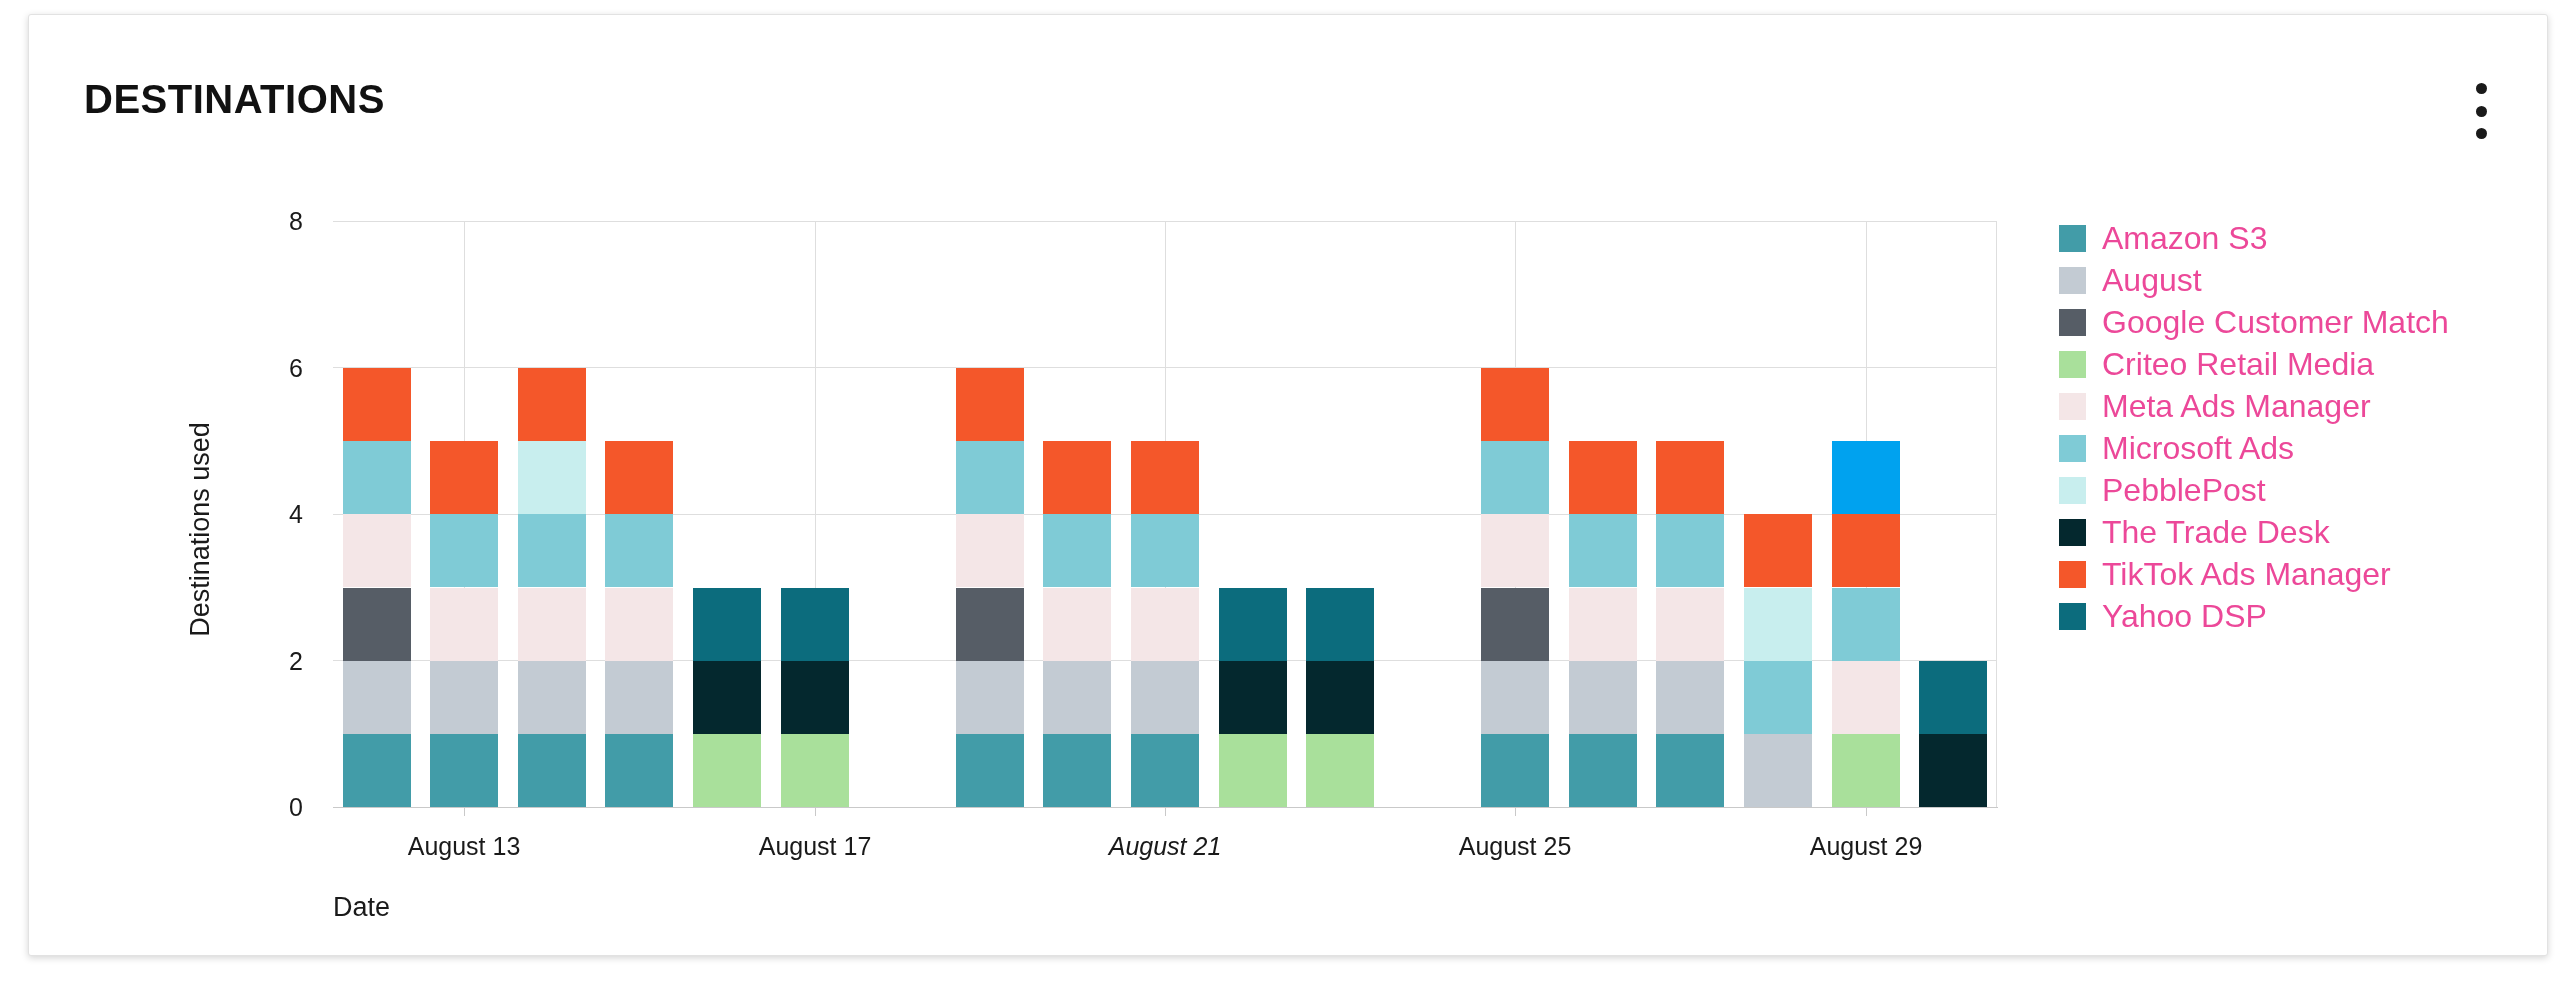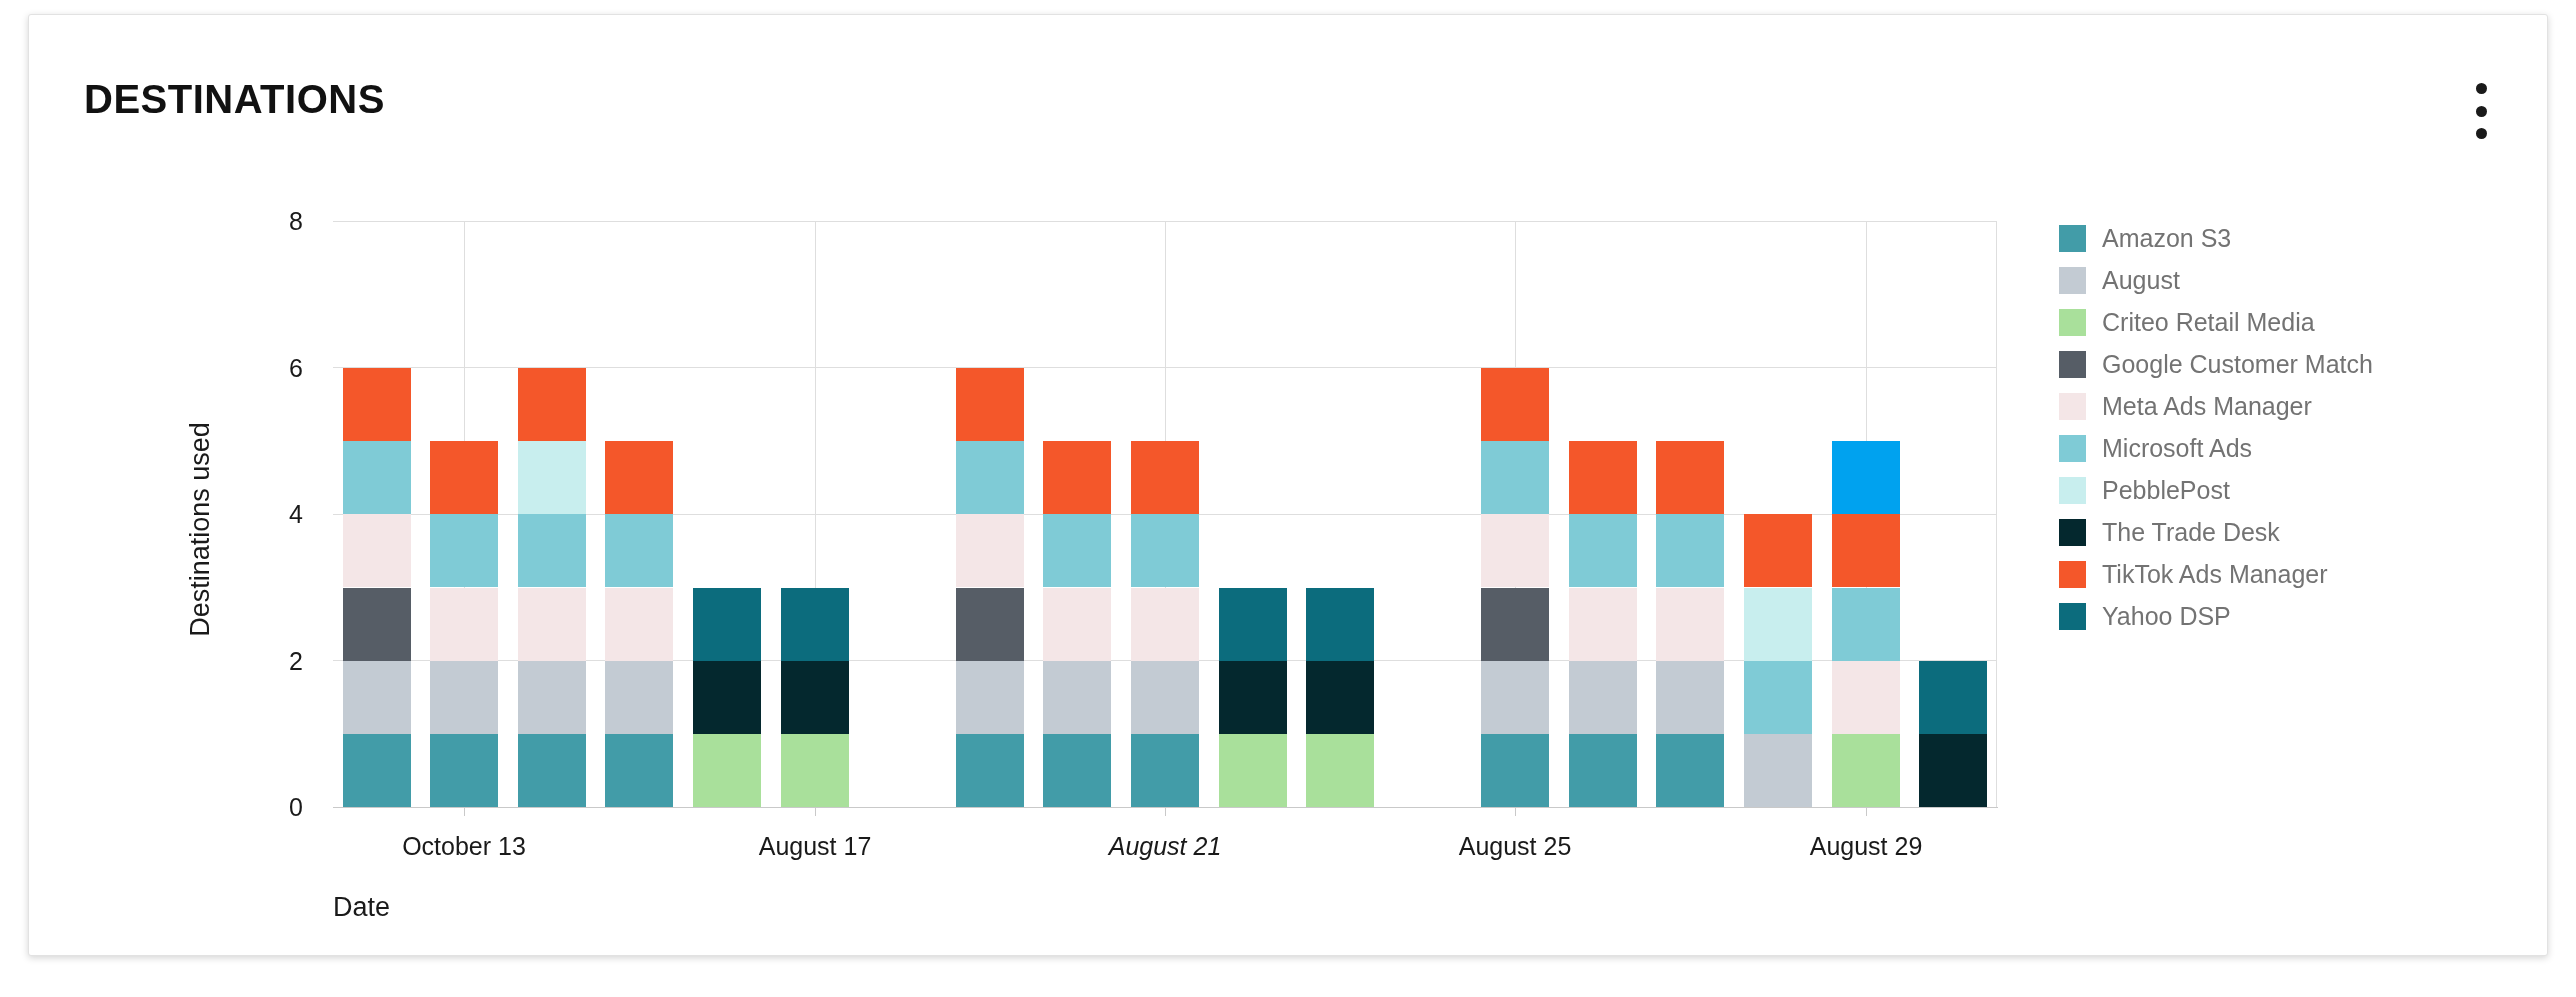--- a/index.html
+++ b/index.html
@@ -133,22 +133,22 @@
     align-items: center;
     height: 42px;
     cursor: pointer;
   }
   .legend-swatch {
     width: 27px; height: 27px;
     flex: 0 0 27px;
     margin-right: 16px;
   }
   .legend-label {
-    font-size: 25px;
-    color: #737373;
+    font-size: 32px;
+    color: #ec4899;
     white-space: nowrap;
   }
 </style>
 </head>
 <body>
 
 <div id="card">
 
   <div id="card-header">
     <div id="panel-title">DESTINATIONS</div>
@@ -301,47 +301,47 @@
 
     <div id="axis-x-line"></div>
     <div id="x-ticks">
         <div class="tick-mark" style="left: 435px;"></div>
         <div class="tick-mark" style="left: 786px;"></div>
         <div class="tick-mark" style="left: 1136px;"></div>
         <div class="tick-mark" style="left: 1486px;"></div>
         <div class="tick-mark" style="left: 1837px;"></div>
       </div>
     <div id="x-tick-labels">
-        <div class="x-tick-label" style="left: 435px;">October 13</div>
+        <div class="x-tick-label" style="left: 435px;">August 13</div>
         <div class="x-tick-label" style="left: 786px;">August 17</div>
         <div class="x-tick-label" style="left: 1136px; font-style: italic;">August 21</div>
         <div class="x-tick-label" style="left: 1486px;">August 25</div>
         <div class="x-tick-label" style="left: 1837px;">August 29</div>
       </div>
     <div id="x-axis-title">Date</div>
   </div>
 
   <div id="legend">
       <div class="legend-item">
         <span class="legend-swatch" style="background: rgb(66, 156, 168);"></span>
         <span class="legend-label">Amazon S3</span>
       </div>
       <div class="legend-item">
         <span class="legend-swatch" style="background: rgb(195, 203, 211);"></span>
         <span class="legend-label">August</span>
       </div>
       <div class="legend-item">
+        <span class="legend-swatch" style="background: rgb(86, 93, 102);"></span>
+        <span class="legend-label">Google Customer Match</span>
+      </div>
+      <div class="legend-item">
         <span class="legend-swatch" style="background: rgb(169, 224, 155);"></span>
         <span class="legend-label">Criteo Retail Media</span>
       </div>
       <div class="legend-item">
-        <span class="legend-swatch" style="background: rgb(86, 93, 102);"></span>
-        <span class="legend-label">Google Customer Match</span>
-      </div>
-      <div class="legend-item">
         <span class="legend-swatch" style="background: rgb(244, 230, 231);"></span>
         <span class="legend-label">Meta Ads Manager</span>
       </div>
       <div class="legend-item">
         <span class="legend-swatch" style="background: rgb(127, 203, 214);"></span>
         <span class="legend-label">Microsoft Ads</span>
       </div>
       <div class="legend-item">
         <span class="legend-swatch" style="background: rgb(200, 238, 238);"></span>
         <span class="legend-label">PebblePost</span>

